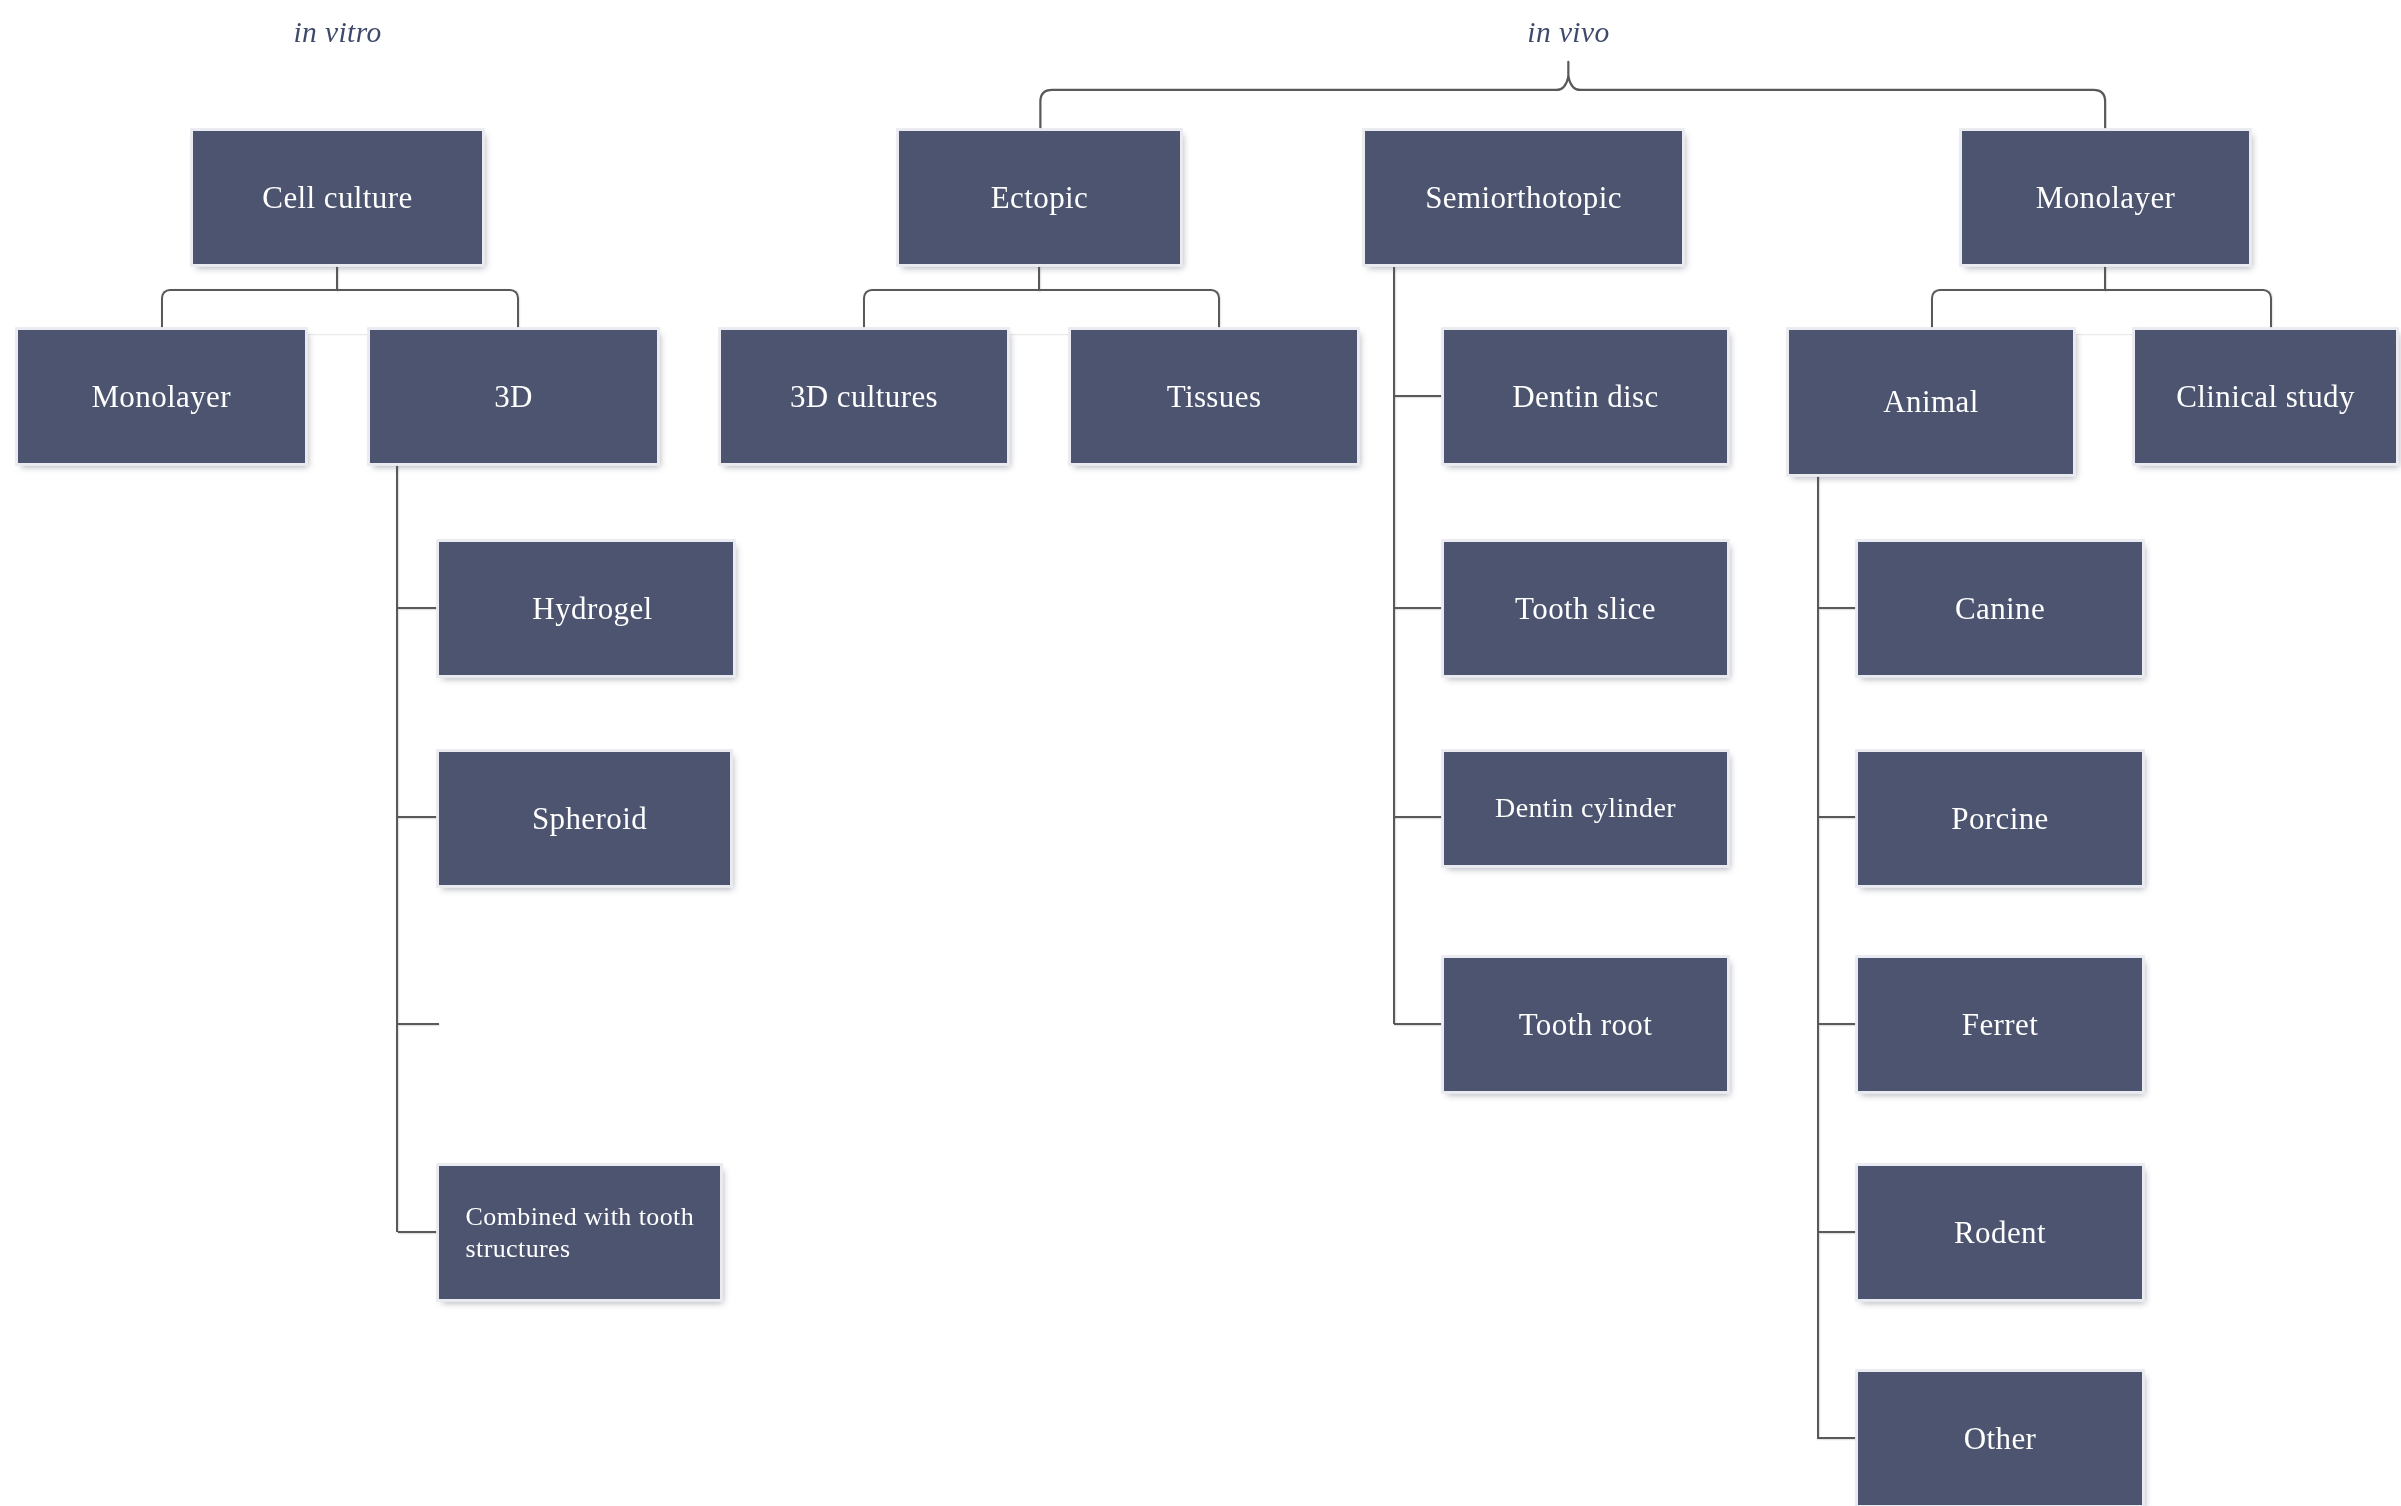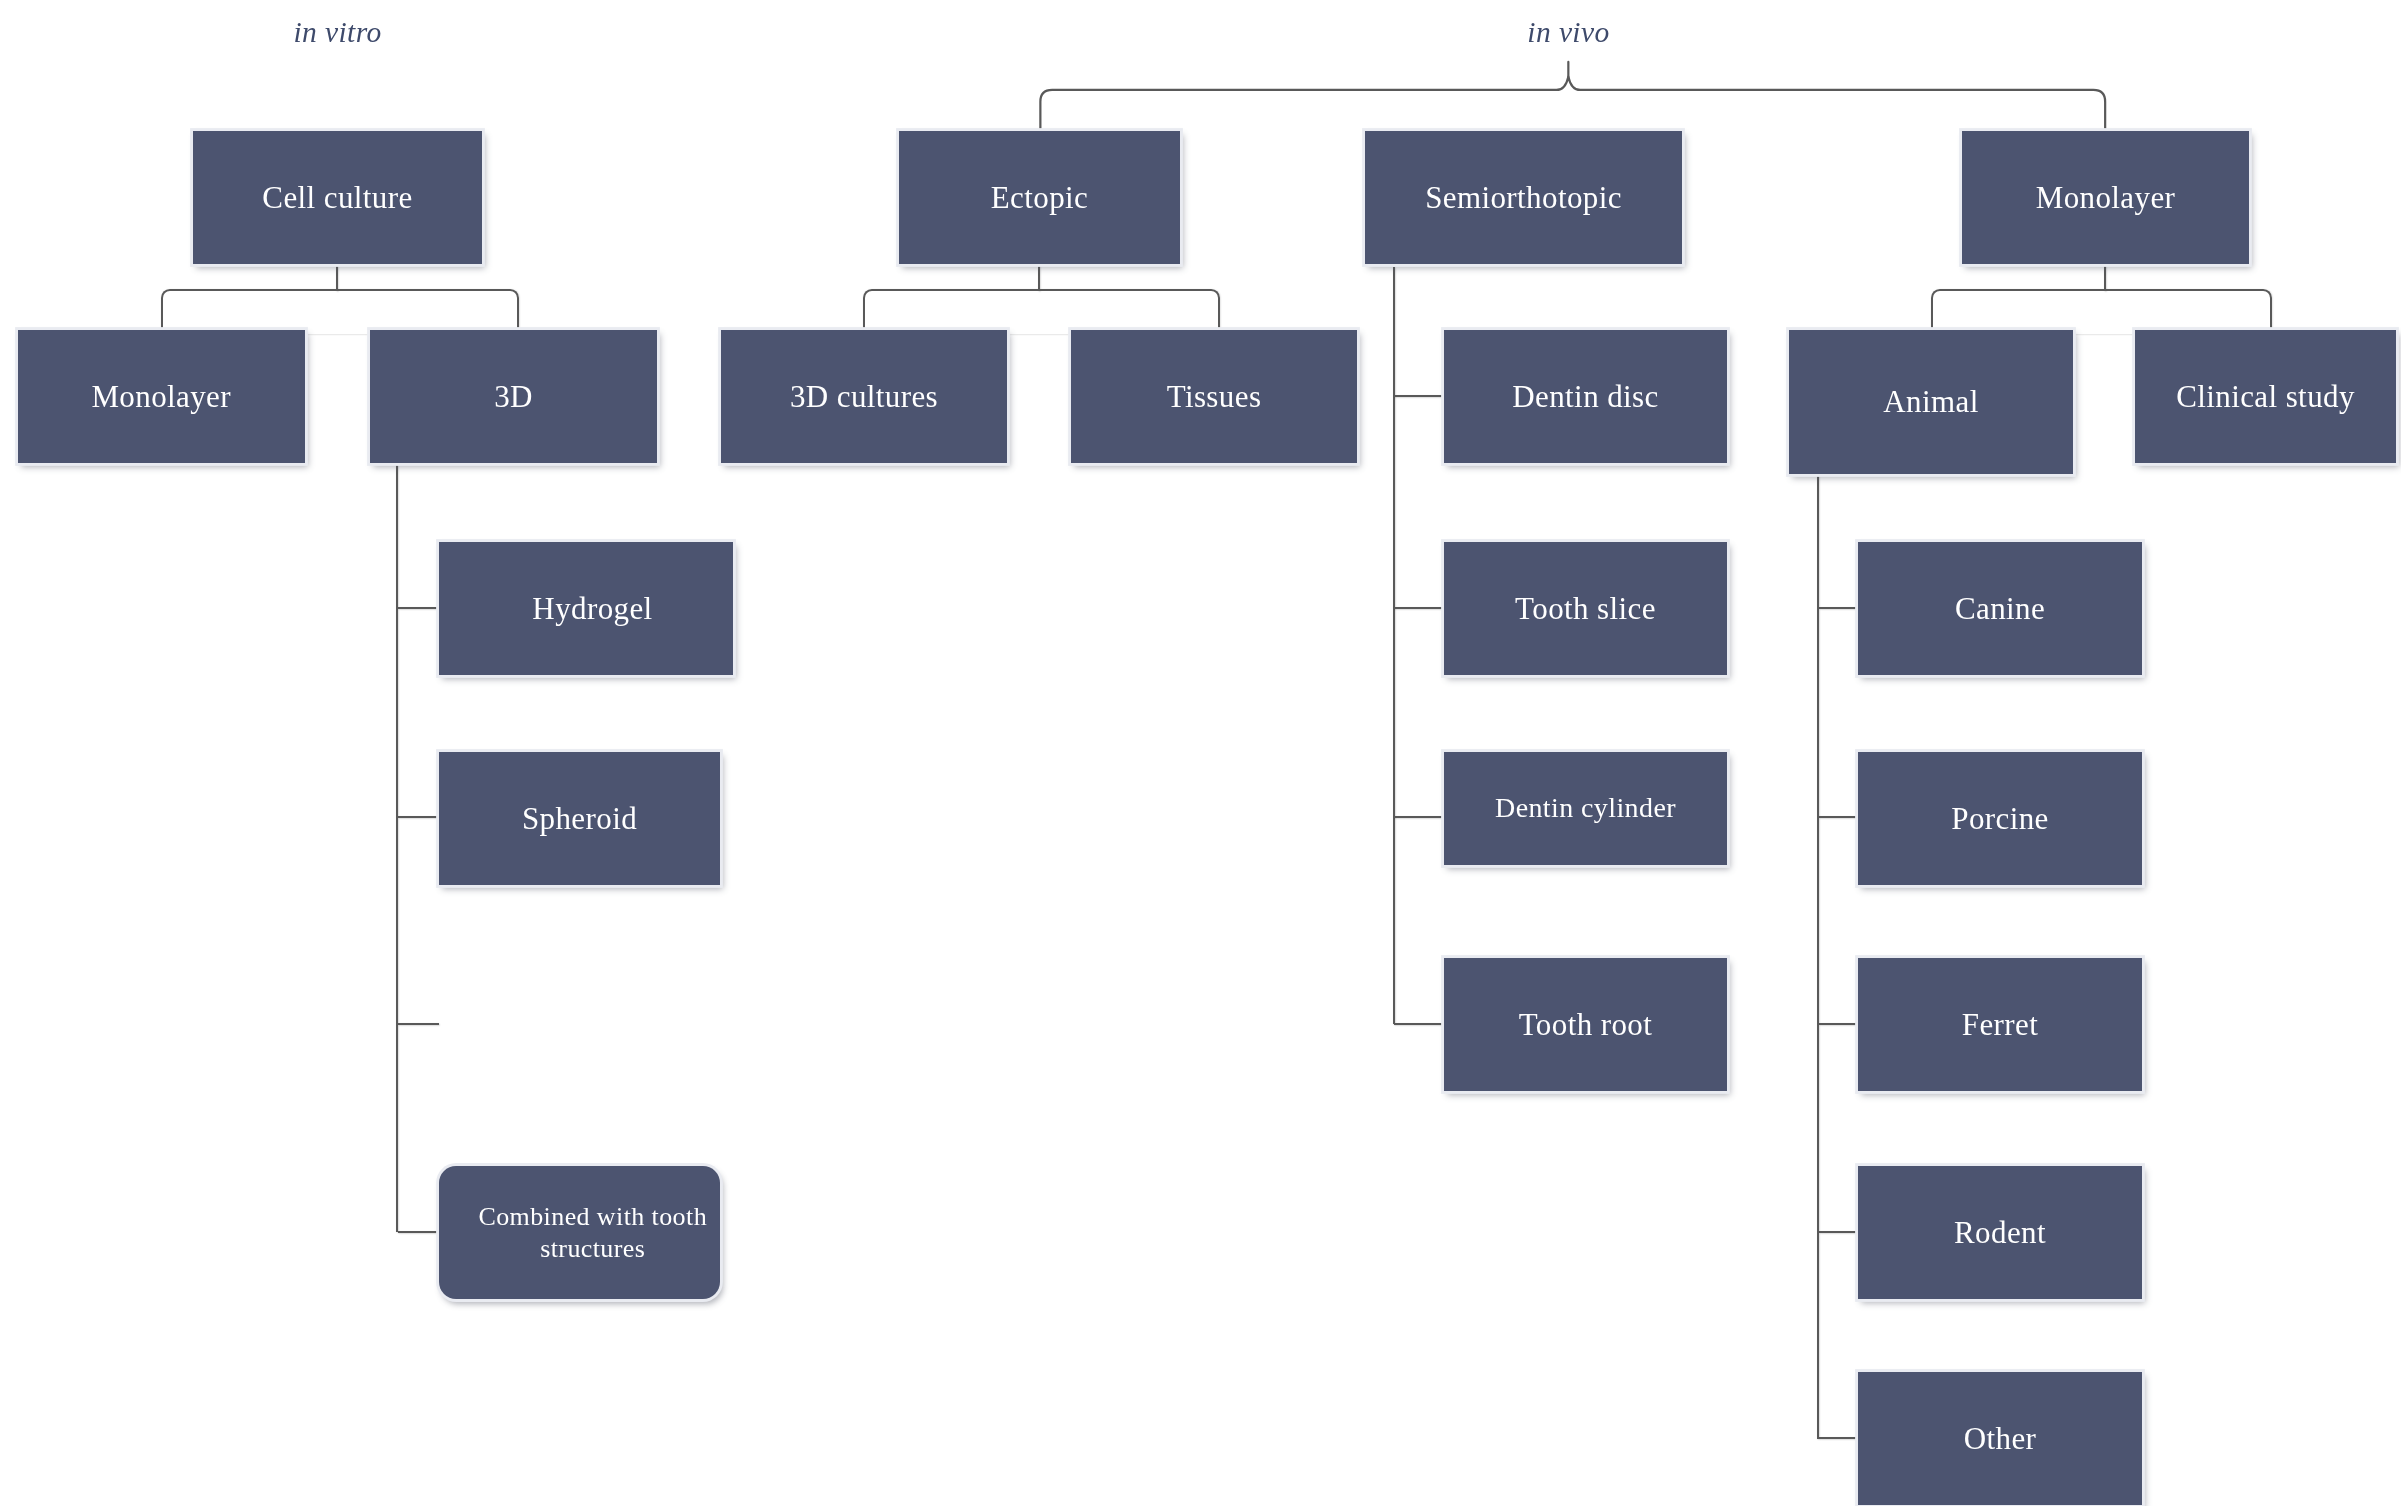--- a/index.html
+++ b/index.html
@@ -83,40 +83,39 @@
     color:var(--box-text);
     display:flex;align-items:center;justify-content:center;
     text-align:center;
     font-size:31px;
     letter-spacing:0.4px;
     line-height:1.22;
     box-shadow:0 0 0 2.9px var(--box-halo), 2.9px 4.4px 6.6px rgba(80,85,100,0.45);
   }
   .node.left-align{
     justify-content:flex-start;
-    text-align:center;
+    text-align:left;
     padding-left:26.5px;
     box-sizing:border-box;
-    border-radius:17px;
   }
   #n-cell-culture{left:193px;top:131px;width:289px;height:133px;}
   #n-ectopic{left:899px;top:131px;width:281px;height:133px;}
   #n-semiorthotopic{left:1365px;top:131px;width:317px;height:133px;}
   #n-orthotopic{left:1962px;top:131px;width:287px;height:133px;}
 
   #n-monolayer{left:17.7px;top:330px;width:287px;height:133px;}
   #n-three-d{left:370px;top:330px;width:287px;height:133px;}
   #n-three-d-cultures{left:721px;top:330px;width:286px;height:133px;}
   #n-tissues{left:1071px;top:330px;width:286px;height:133px;}
   #n-dentin-disc{left:1444px;top:330px;width:283px;height:133px;}
   #n-animal{left:1789px;top:330px;width:284px;height:144px;text-align:center;}
   #n-clinical-study{left:2135px;top:330px;width:261px;height:133px;}
 
   #n-hydrogel{left:439px;top:542px;width:281px;height:133px;padding-left:13px;}
-  #n-spheroid{left:439px;top:752px;width:281px;height:133px;}
+  #n-spheroid{left:439px;top:752px;width:281px;height:133px;padding-left:10px;}
   #n-organoid{left:439px;top:958px;width:281px;height:133px;}
   #n-combined{left:439px;top:1166px;width:281px;height:133px;font-size:26px;}
 
   #n-tooth-slice{left:1444px;top:542px;width:283px;height:133px;}
   #n-dentin-cylinder{left:1444px;top:752px;width:283px;height:113px;font-size:28px;}
   #n-tooth-root{left:1444px;top:958px;width:283px;height:133px;}
 
   #n-canine{left:1858px;top:542px;width:284px;height:133px;}
   #n-porcine{left:1858px;top:752px;width:284px;height:133px;}
   #n-ferret{left:1858px;top:958px;width:284px;height:133px;}

